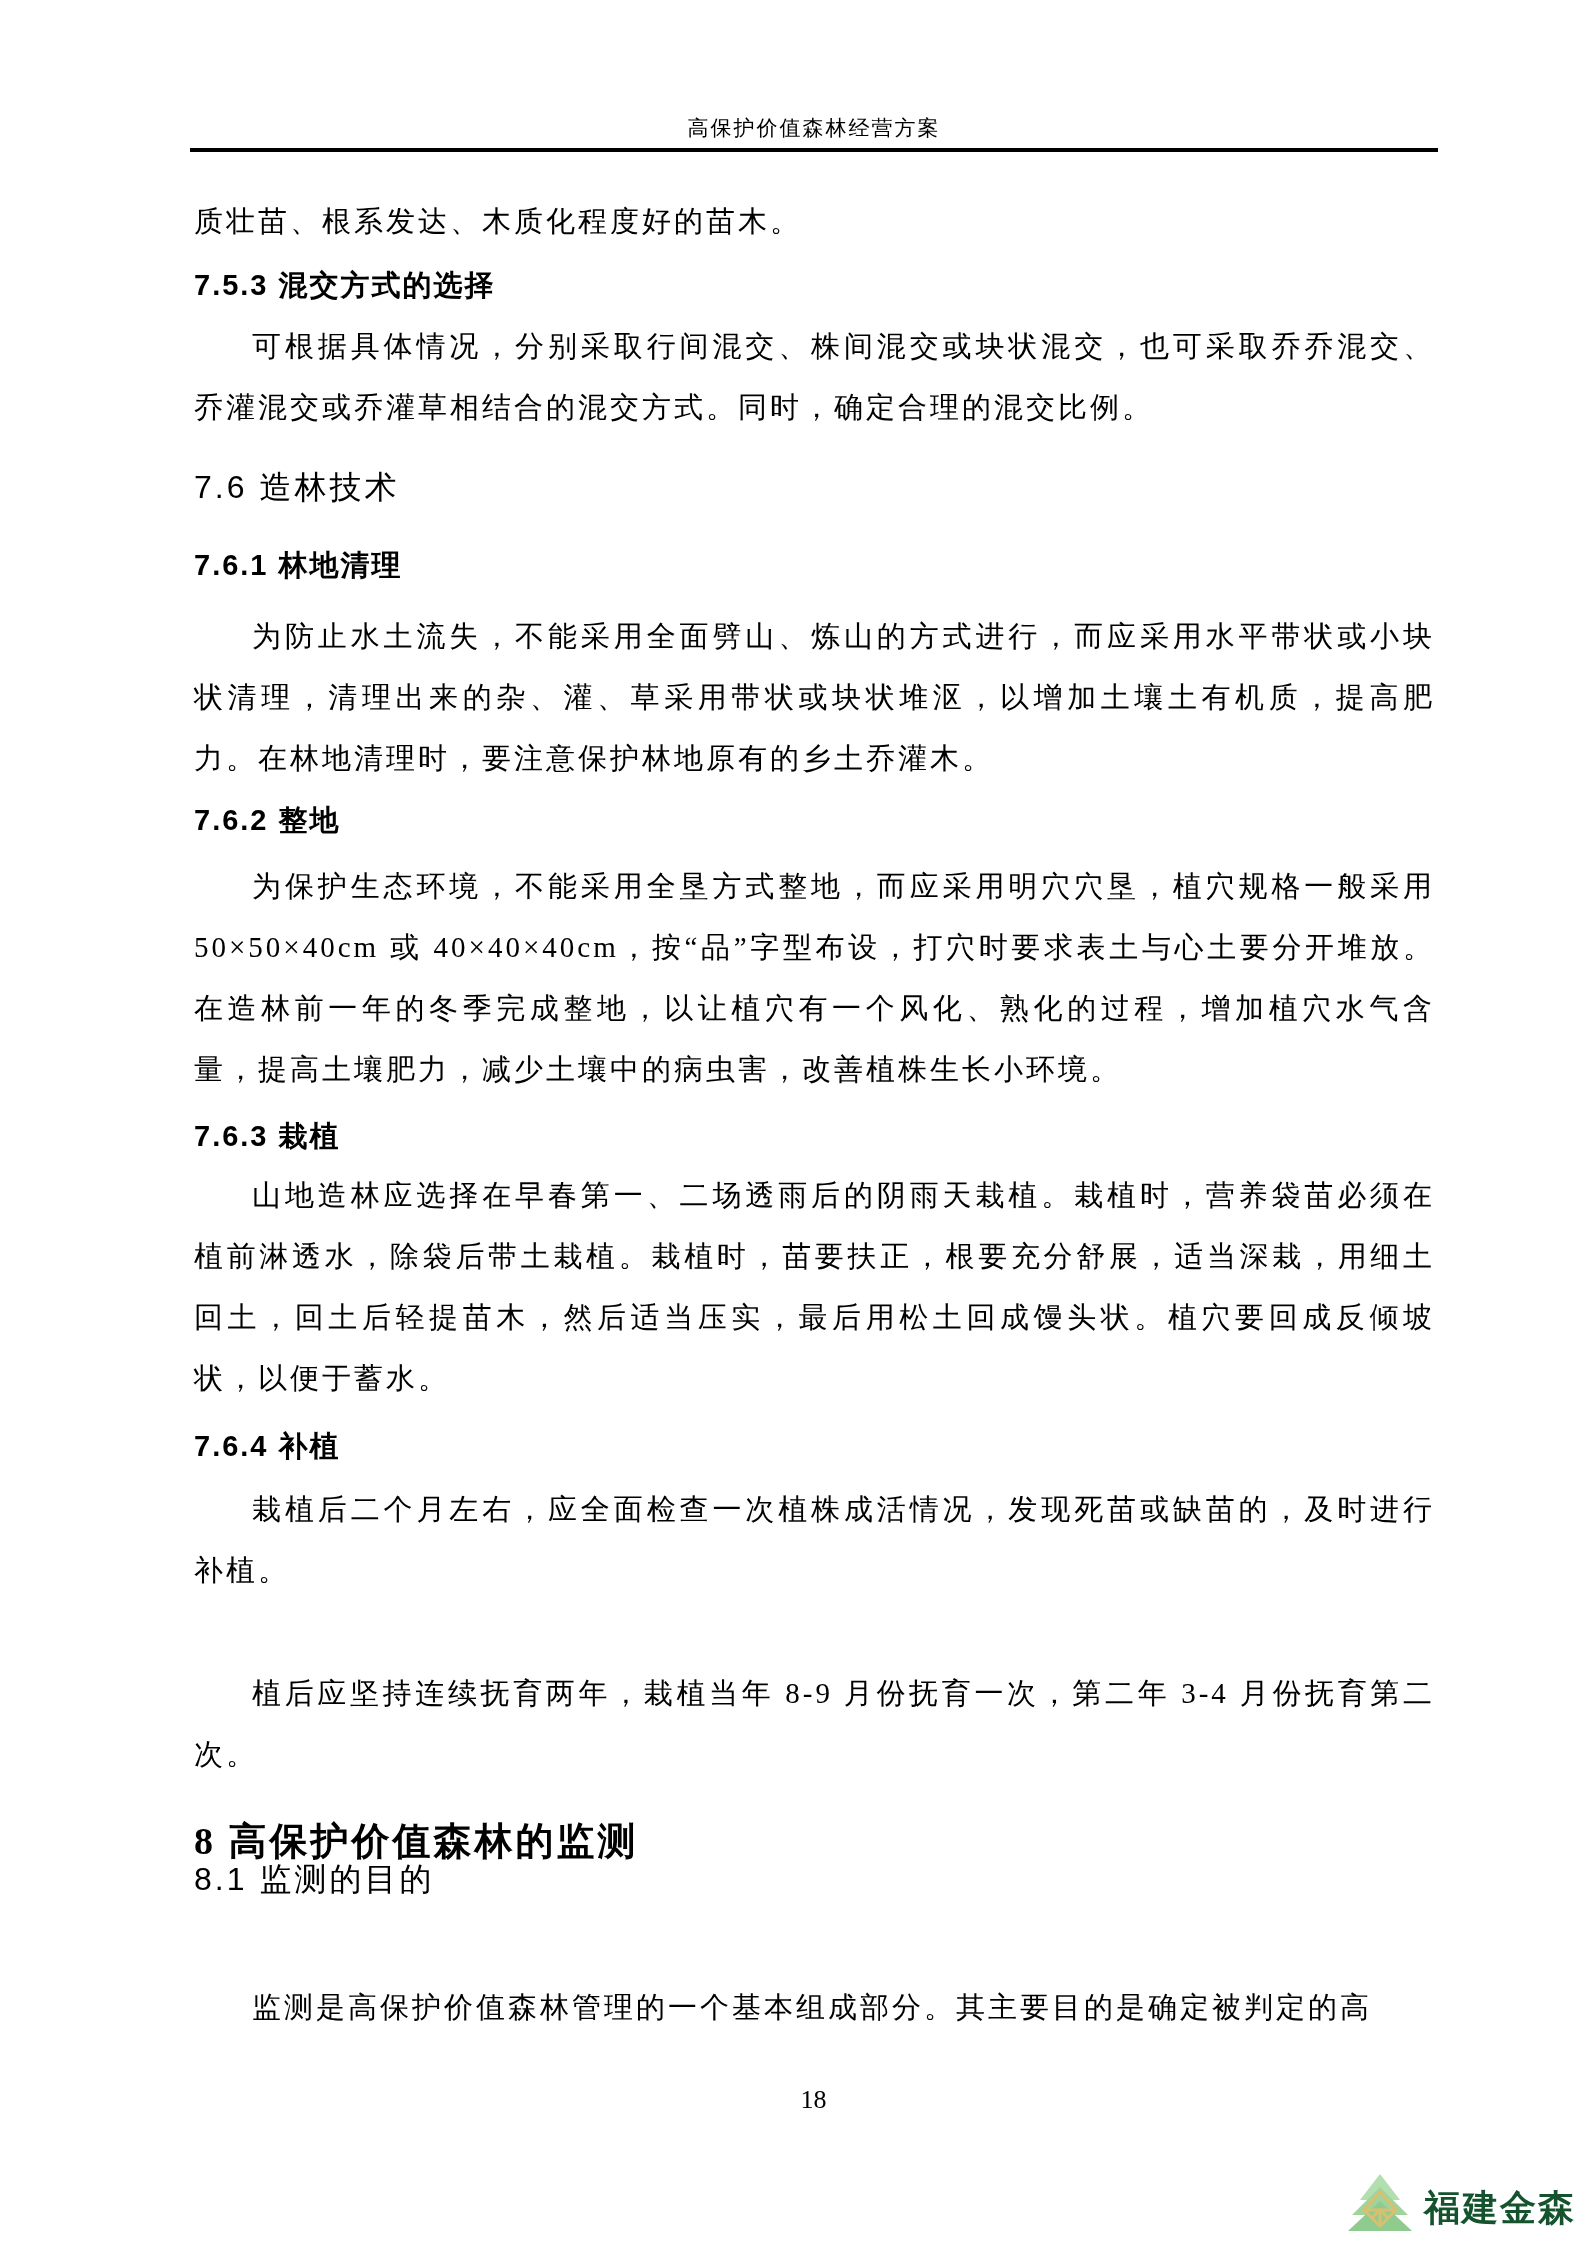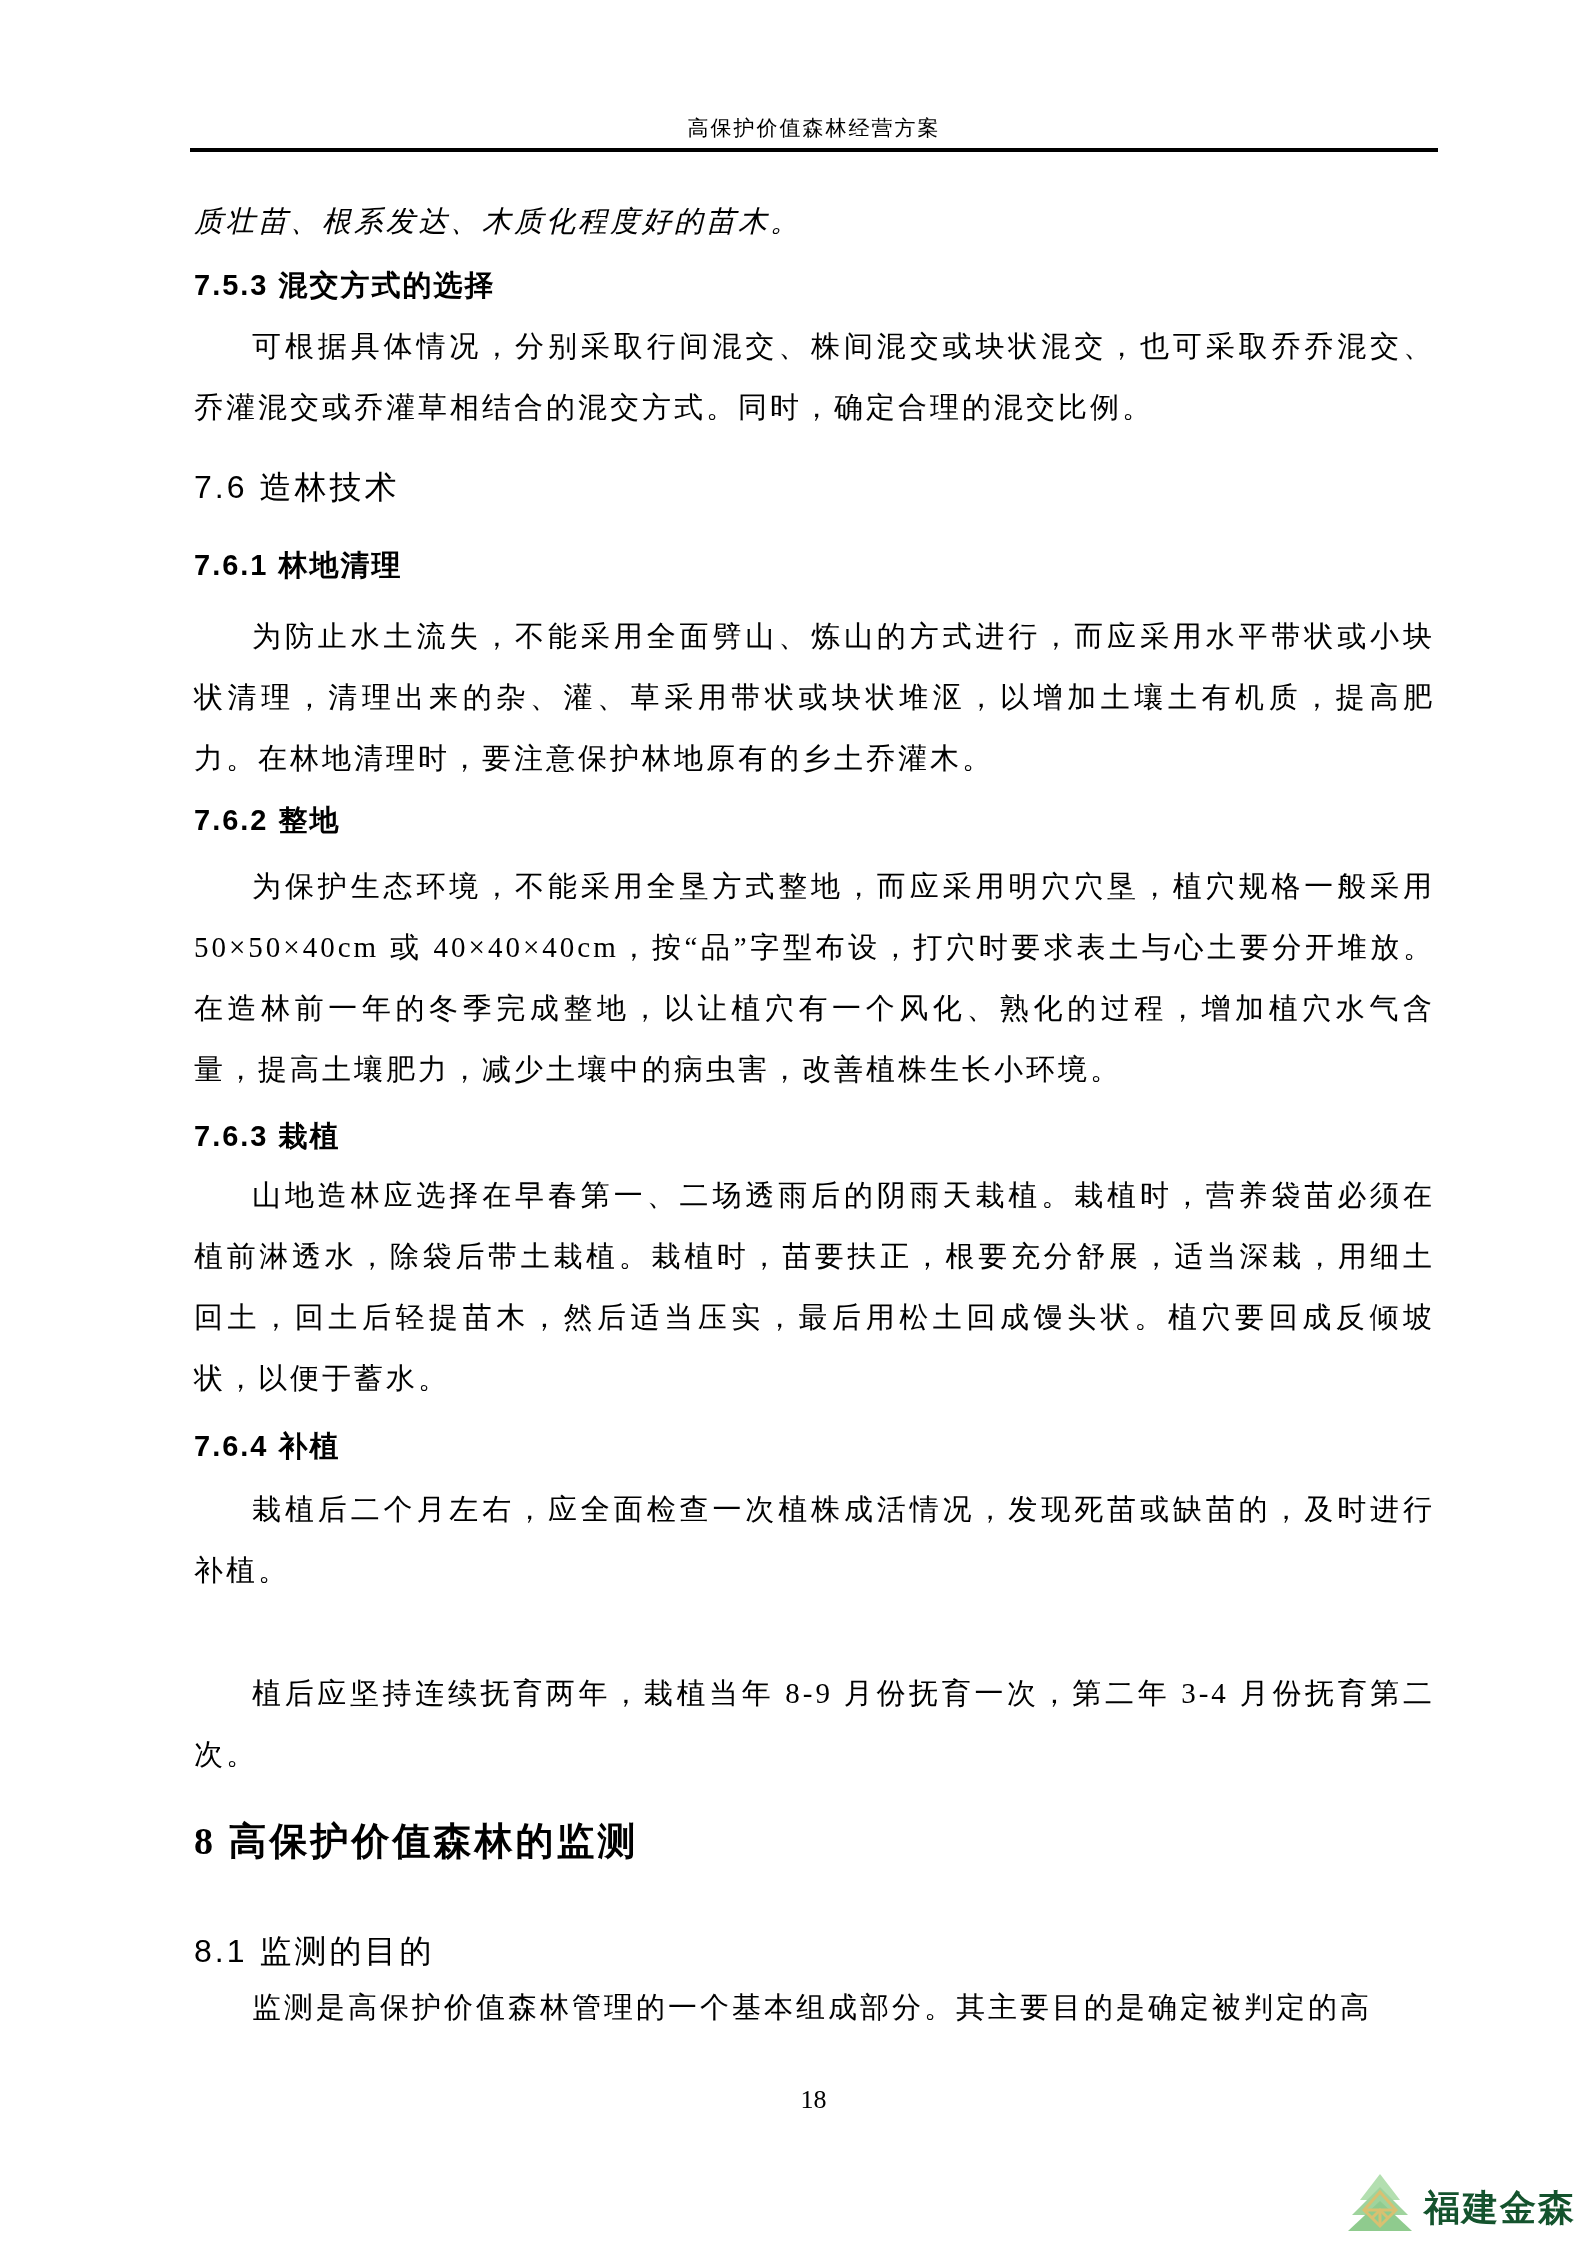--- a/index.html
+++ b/index.html
@@ -31,21 +31,21 @@
 
   
   p.body {
     font-size: 29px;
     line-height: 61px;
     letter-spacing: 3px;
     text-align: justify;
     text-justify: inter-character;
     text-indent: 58px;
   }
-  p.body.noindent { text-indent: 0; font-style: italic; }
+  p.body.noindent { text-indent: 0; }
 
   
   .h3 {
     font-family: "Liberation Sans", "DejaVu Sans", sans-serif;
     font-weight: bold;
     font-size: 29px;
     line-height: 38px;
     letter-spacing: 2px;
   }
   .h2 {
@@ -108,21 +108,21 @@
   <div class="abs h3" style="top:546px">7.6.1 林地清理</div>
   <p class="abs body" style="top:606px">为防止水土流失，不能采用全面劈山、炼山的方式进行，而应采用水平带状或小块状清理，清理出来的杂、灌、草采用带状或块状堆沤，以增加土壤土有机质，提高肥力。在林地清理时，要注意保护林地原有的乡土乔灌木。</p>
   <div class="abs h3" style="top:801px">7.6.2 整地</div>
   <p class="abs body" style="top:856px">为保护生态环境，不能采用全垦方式整地，而应采用明穴穴垦，植穴规格一般采用 50×50×40cm 或 40×40×40cm，按“品”字型布设，打穴时要求表土与心土要分开堆放。在造林前一年的冬季完成整地，以让植穴有一个风化、熟化的过程，增加植穴水气含量，提高土壤肥力，减少土壤中的病虫害，改善植株生长小环境。</p>
   <div class="abs h3" style="top:1117px">7.6.3 栽植</div>
   <p class="abs body" style="top:1165px">山地造林应选择在早春第一、二场透雨后的阴雨天栽植。栽植时，营养袋苗必须在植前淋透水，除袋后带土栽植。栽植时，苗要扶正，根要充分舒展，适当深栽，用细土回土，回土后轻提苗木，然后适当压实，最后用松土回成馒头状。植穴要回成反倾坡状，以便于蓄水。</p>
   <div class="abs h3" style="top:1427px">7.6.4 补植</div>
   <p class="abs body" style="top:1479px">栽植后二个月左右，应全面检查一次植株成活情况，发现死苗或缺苗的，及时进行补植。</p>
   <p class="abs body" style="top:1663px">植后应坚持连续抚育两年，栽植当年 8-9 月份抚育一次，第二年 3-4 月份抚育第二次。</p>
   <div class="abs h1" style="top:1817px">8 高保护价值森林的监测</div>
-  <div class="abs h2" style="top:1930px">8.1 监测的目的</div>
+  <div class="abs h2" style="top:1858px">8.1 监测的目的</div>
   <p class="abs body" style="top:1977px">监测是高保护价值森林管理的一个基本组成部分。其主要目的是确定被判定的高</p>
 
   <div class="page-number">18</div>
 
   <div class="logo">
     <svg class="logo-tree" viewBox="0 0 64 58">
       <polygon points="32,0 52,26 12,26" fill="#b3dfb0"></polygon>
       <polygon points="32,13 60,41 4,41" fill="#9fd49d"></polygon>
       <polygon points="32,27 64,57 0,57" fill="#8fcb8e"></polygon>
       <g fill="none" stroke-width="3" stroke="#d9c071">

